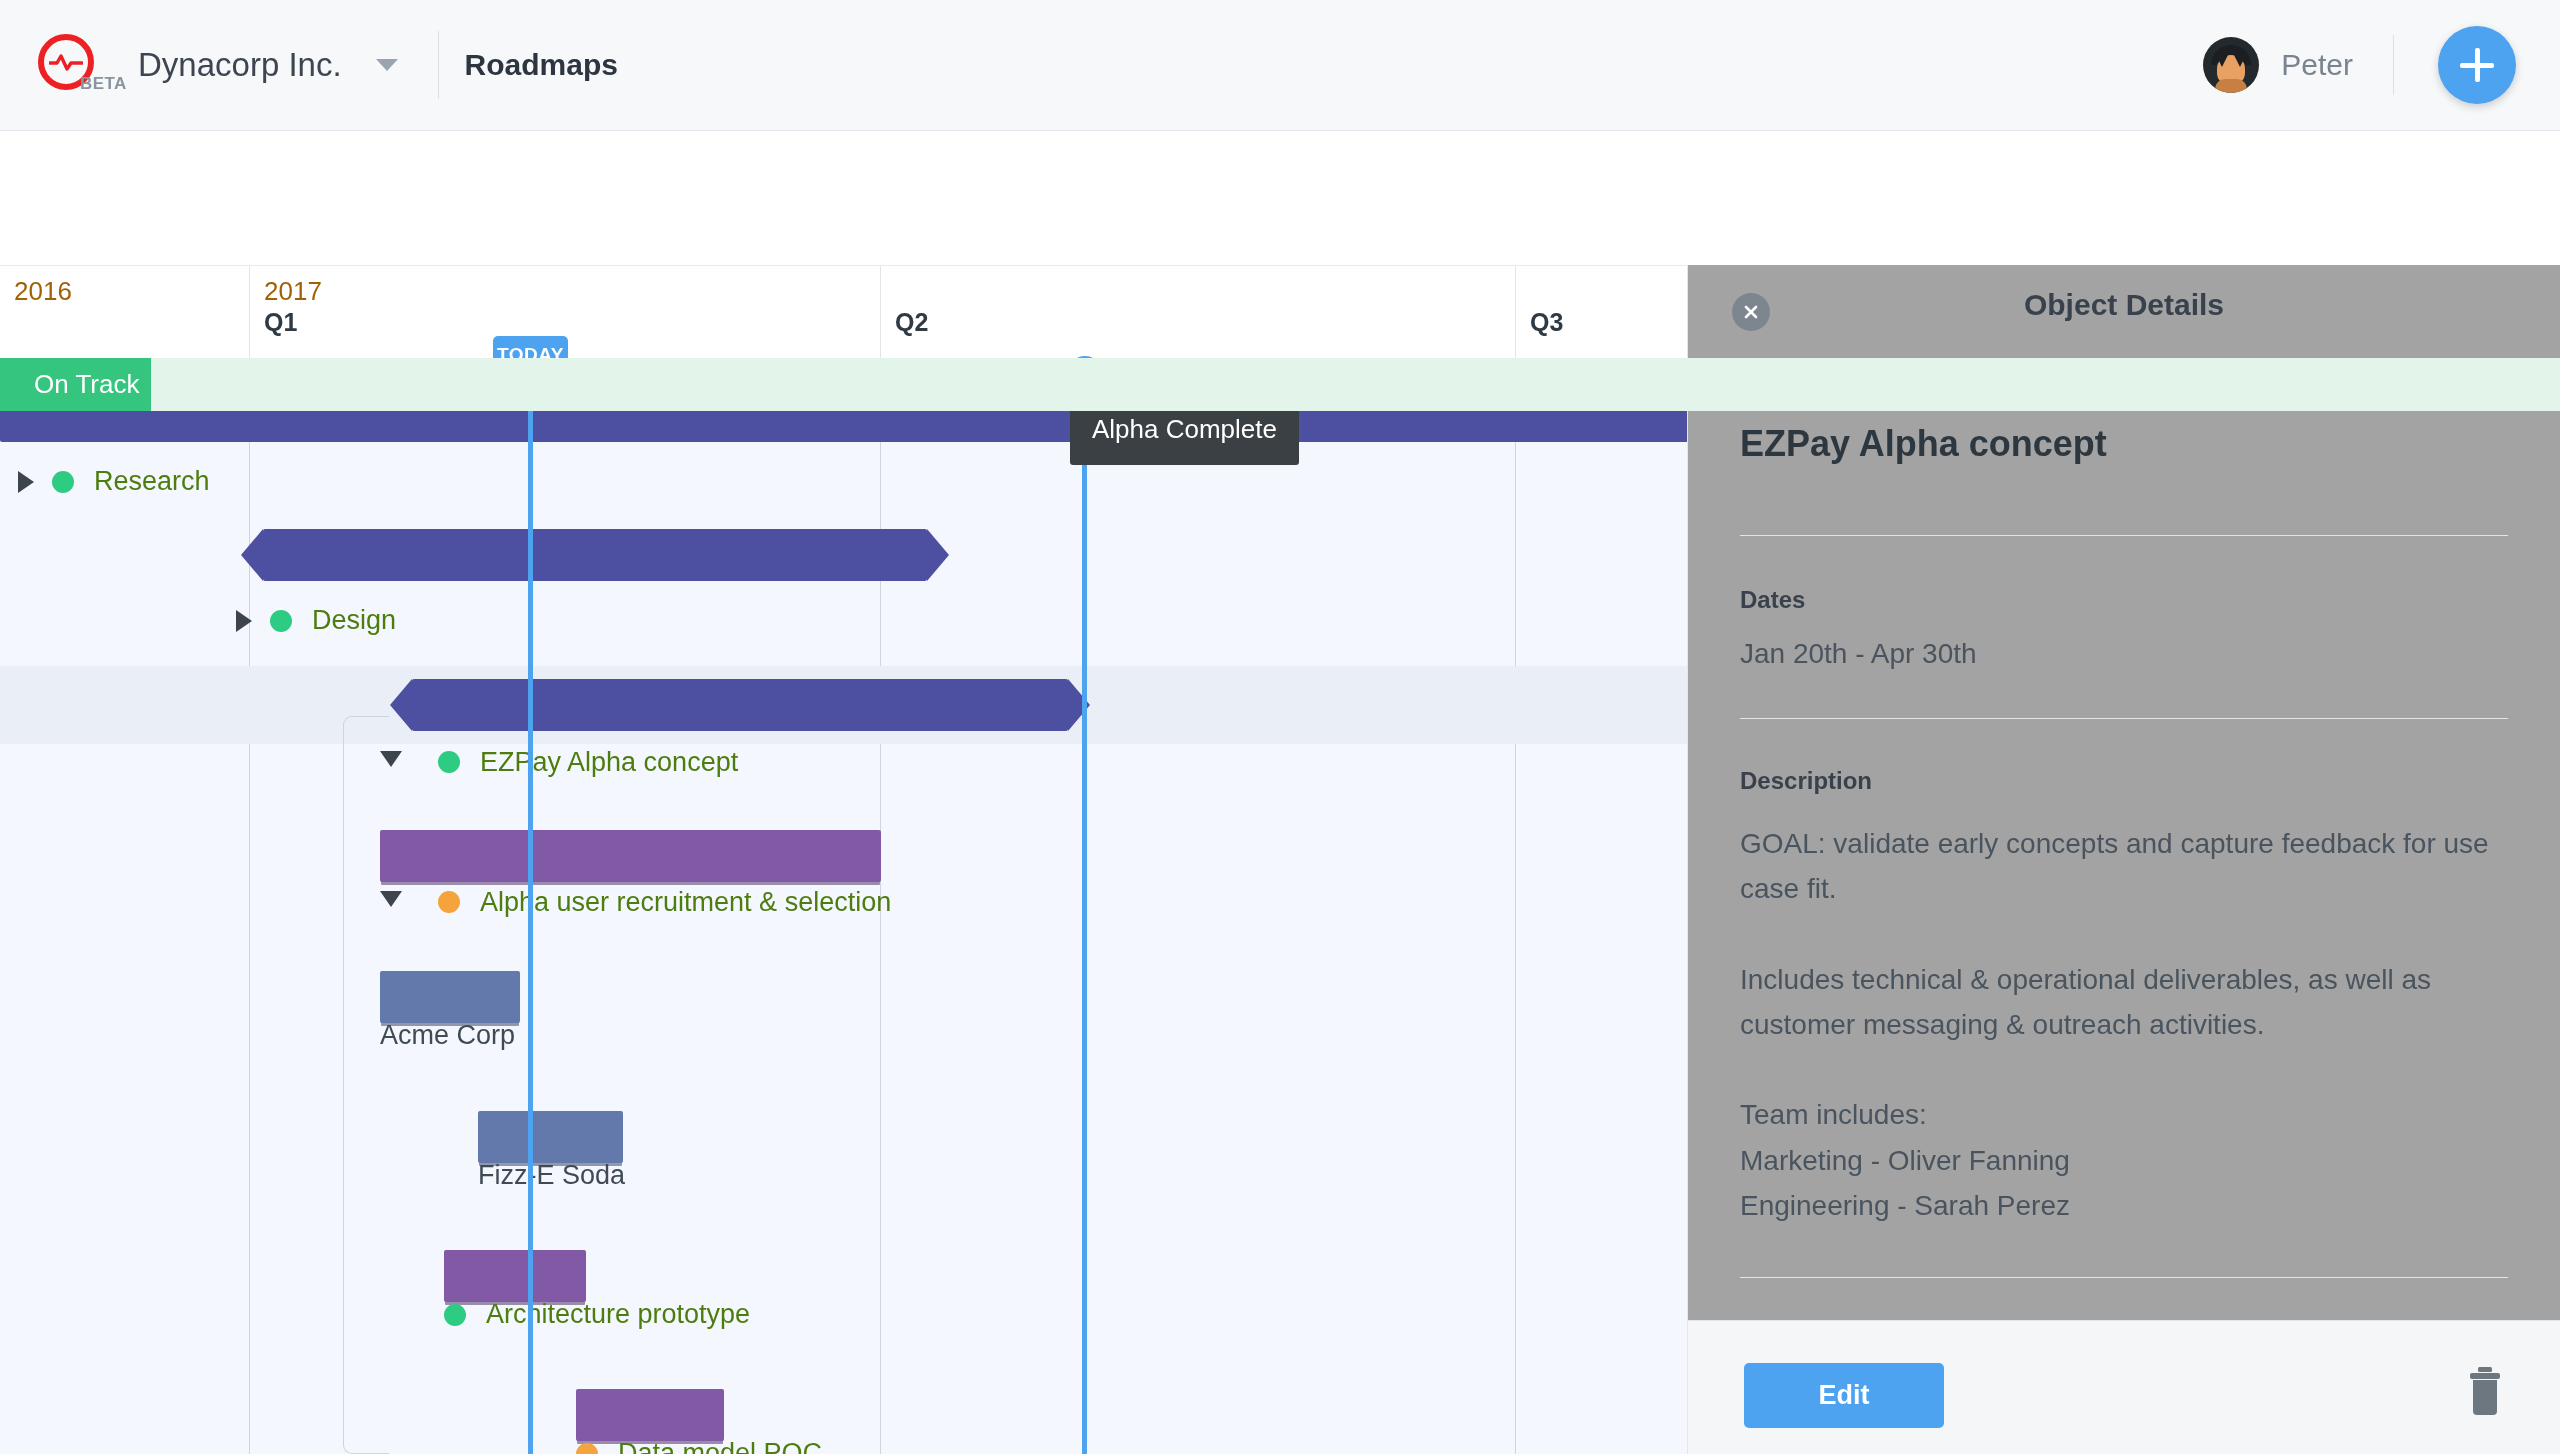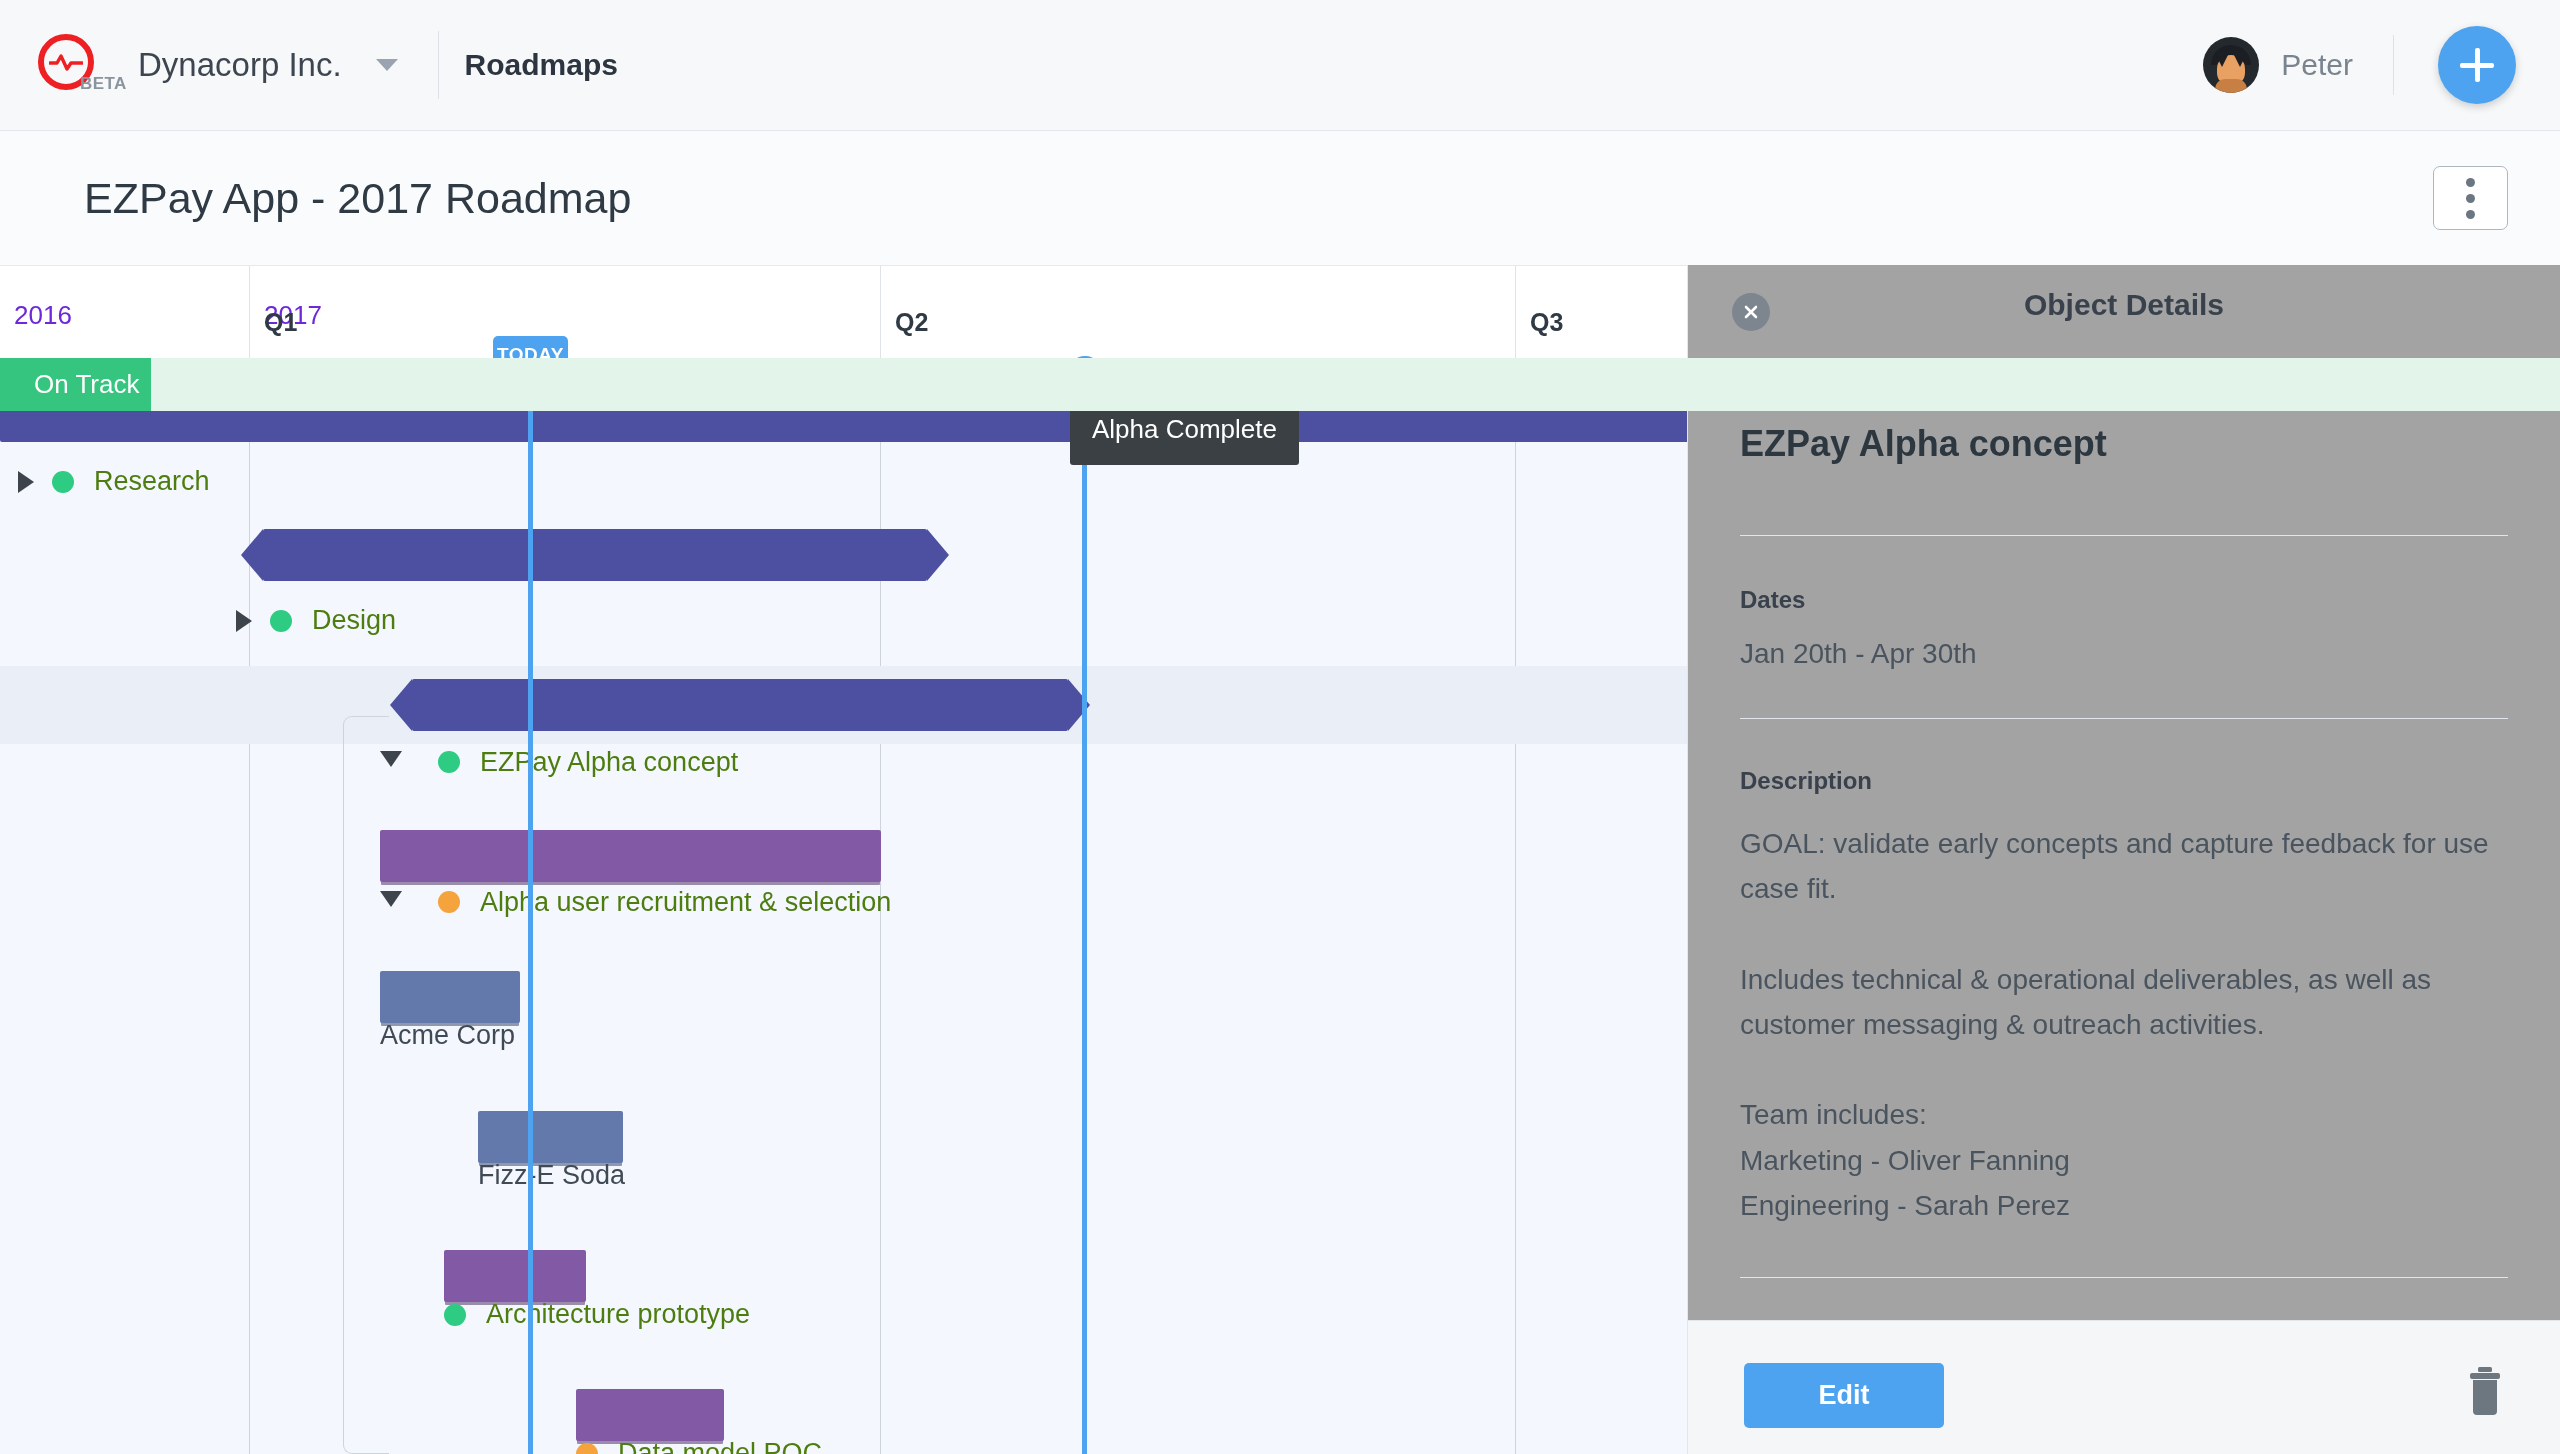--- a/index.html
+++ b/index.html
@@ -93,21 +93,21 @@
 
   
   .tl-header {
     position: absolute; left: 0; top: 265px; width: 2560px; height: 108px;
     background: #ffffff; border-top: 1px solid #e6eaee; border-bottom: 1px solid #e2e7ec;
   }
   .tl-col {
     position: absolute; top: 0; height: 108px; border-right: 1px solid #dfe4e9;
   }
   .tl-year {
-    position: absolute; left: 14px; top: 10px; font-size: 26px; color: #6d28d9; margin-top: 24px;
+    position: absolute; left: 14px; top: 10px; font-size: 26px; color: #a16207;
   }
   .tl-q {
     position: absolute; left: 14px; top: 42px; font-size: 25px; color: #2f3a45; font-weight: 700;
   }
 
   
   .gantt {
     position: absolute; left: 0; top: 373px; width: 2560px; height: 1081px;
     background: #f4f7fd; overflow: hidden;
   }
@@ -263,28 +263,20 @@
       <div class="right-divider"></div>
       <button class="add-btn">
         <span class="add-btn-inner">
           <span class="plus-h" style="top:14.5px;left:0;"></span>
           <span class="plus-v" style="left:14.5px;top:0;"></span>
         </span>
       </button>
     </div>
   </div>
 
-  <div class="titlebar">
-    <span class="page-title">EZPay App - 2017 Roadmap</span>
-    <div class="kebab-btn">
-      <span class="kebab-dot"></span>
-      <span class="kebab-dot"></span>
-      <span class="kebab-dot"></span>
-    </div>
-  </div>
 
   <div class="tl-header">
     <div class="tl-col" style="left:0;width:250px;">
       <span class="tl-year">2016</span>
       <span class="tl-q"></span>
     </div>
     <div class="tl-col" style="left:250px;width:631px;">
       <span class="tl-year">2017</span>
       <span class="tl-q">Q1</span>
     </div>

